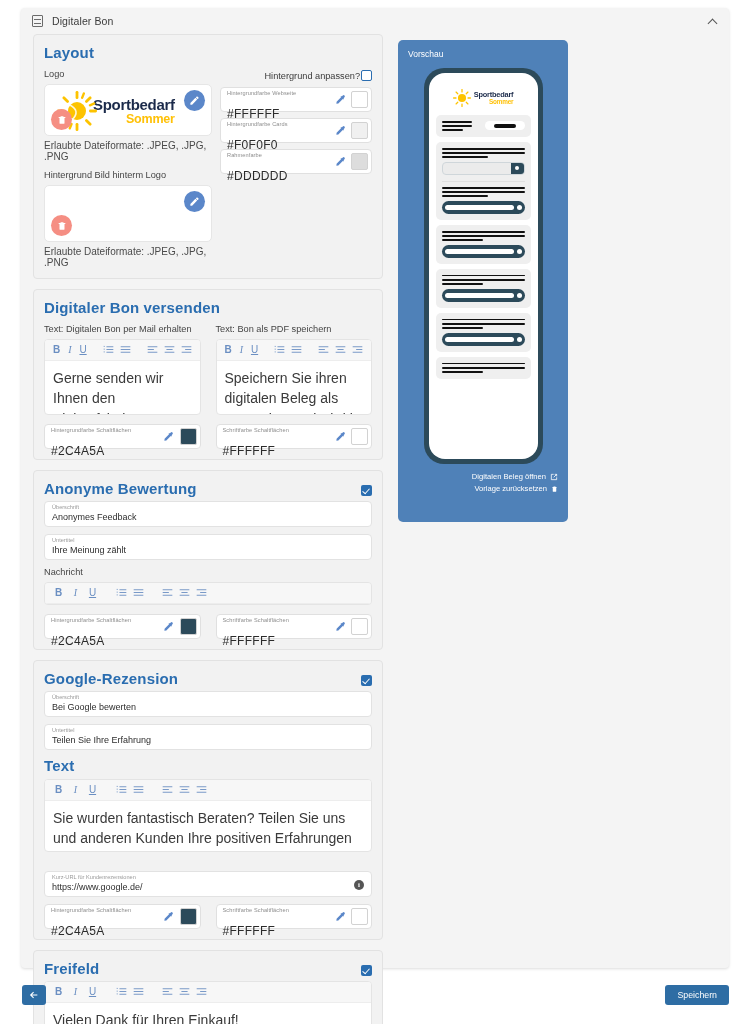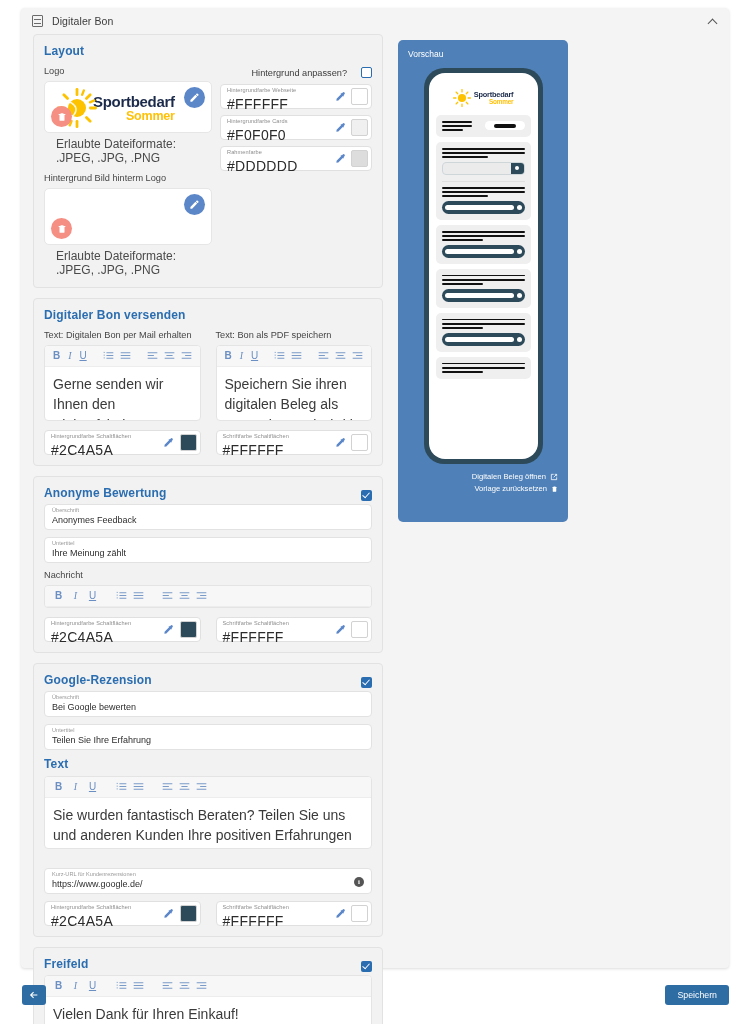--- a/index.html
+++ b/index.html
@@ -46,21 +46,21 @@
   .panel-body { position: absolute; left: 0; top: 26px; right: 0; bottom: 0; }
 
   
   .left-col { position: absolute; left: 12px; top: 0; width: 350px; }
 
   .card {
     background: #f2f2f2; border: 1px solid #e2e2e2; border-radius: 4px;
     margin-bottom: 10px; padding: 9px 10px 10px 10px;
   }
   .card-title {
-    font-size: 12px; color: #2a6db0; font-weight: bold; letter-spacing:.15px;
+    font-size: 15px; color: #2a6db0; font-weight: bold; letter-spacing:.15px;
     margin-bottom: 8px;
   }
   .card-title-row { display:flex; align-items:center; }
   .card-title-row .card-title { margin-bottom: 4px; }
 
   .checkbox-on {
     margin-left:auto; width: 11px; height: 11px; border-radius: 2px;
     background: #2a6db0; position: relative; flex:none;
   }
   .checkbox-on:after{
@@ -89,48 +89,48 @@
     position: absolute; right: 6px; top: 5px; width: 21px; height: 21px;
     border-radius: 50%; background: #5b87c9; display:flex;
     align-items:center; justify-content:center;
   }
   .btn-del {
     position: absolute; left: 6px; bottom: 5px; width: 21px; height: 21px;
     border-radius: 50%; background: #f58e83; display:flex;
     align-items:center; justify-content:center;
   }
   .btn-edit svg, .btn-del svg { display:block; }
-  .hint { font-size: 12px; color: #4a4a4a; margin: 4px 12px 8px; }
+  .hint { font-size: 10px; color: #4a4a4a; margin: 4px 0 8px; }
 
   
   .logo-art { position:absolute; left: 12px; top: 6px; display:flex; align-items:center; }
   .sun { position: relative; width: 40px; height: 40px; flex:none; }
   .logo-words { margin-left: -4px; line-height: 1; }
   .logo-main { font-size: 15px; font-weight: bold; color: #1b2a4a; letter-spacing:-.3px; }
   .logo-sub { font-size: 12.5px; font-weight: bold; color: #ffc107; text-align: right; margin-top:1px; letter-spacing:-.2px;}
 
   
   .bg-toggle-row {
-    display: flex; align-items: center; justify-content: flex-end; gap: 14px;
+    display: flex; align-items: center; justify-content: flex-end; gap: 1px;
     height: 13px; margin-bottom: 5px;
   }
   .bg-toggle-row span { font-size: 9.2px; color: #3b3b3b; }
 
   
   .color-field {
     position: relative; display:flex; align-items:stretch;
     background:#fff; border:1px solid #e0e0e0; border-radius:4px;
     height: 25px; margin-bottom: 6px;
   }
   .color-field .cf-inner { flex:1; position:relative; padding: 0 6px; }
   .cf-label {
     position:absolute; left:6px; top:2px; font-size: 5.6px; color:#8d8d8d;
     letter-spacing:.1px; white-space:nowrap;
   }
-  .cf-value { position:absolute; left:6px; top:11px; font-size: 14px; color:#2b2b2b; letter-spacing:.3px;}
+  .cf-value { position:absolute; left:6px; top:19px; font-size: 12px; color:#2b2b2b; letter-spacing:.3px;}
   .cf-pick { width: 22px; display:flex; align-items:center; justify-content:center; }
   .cf-swatch {
     width: 17px; height: 17px; align-self: center; margin-right: 3px;
     border: 1px solid #d2d2d2; border-radius: 2px; flex:none;
   }
 
   
   .editor {
     background:#fff; border:1px solid #e4e4e4; border-radius: 4px; overflow:hidden;
   }

